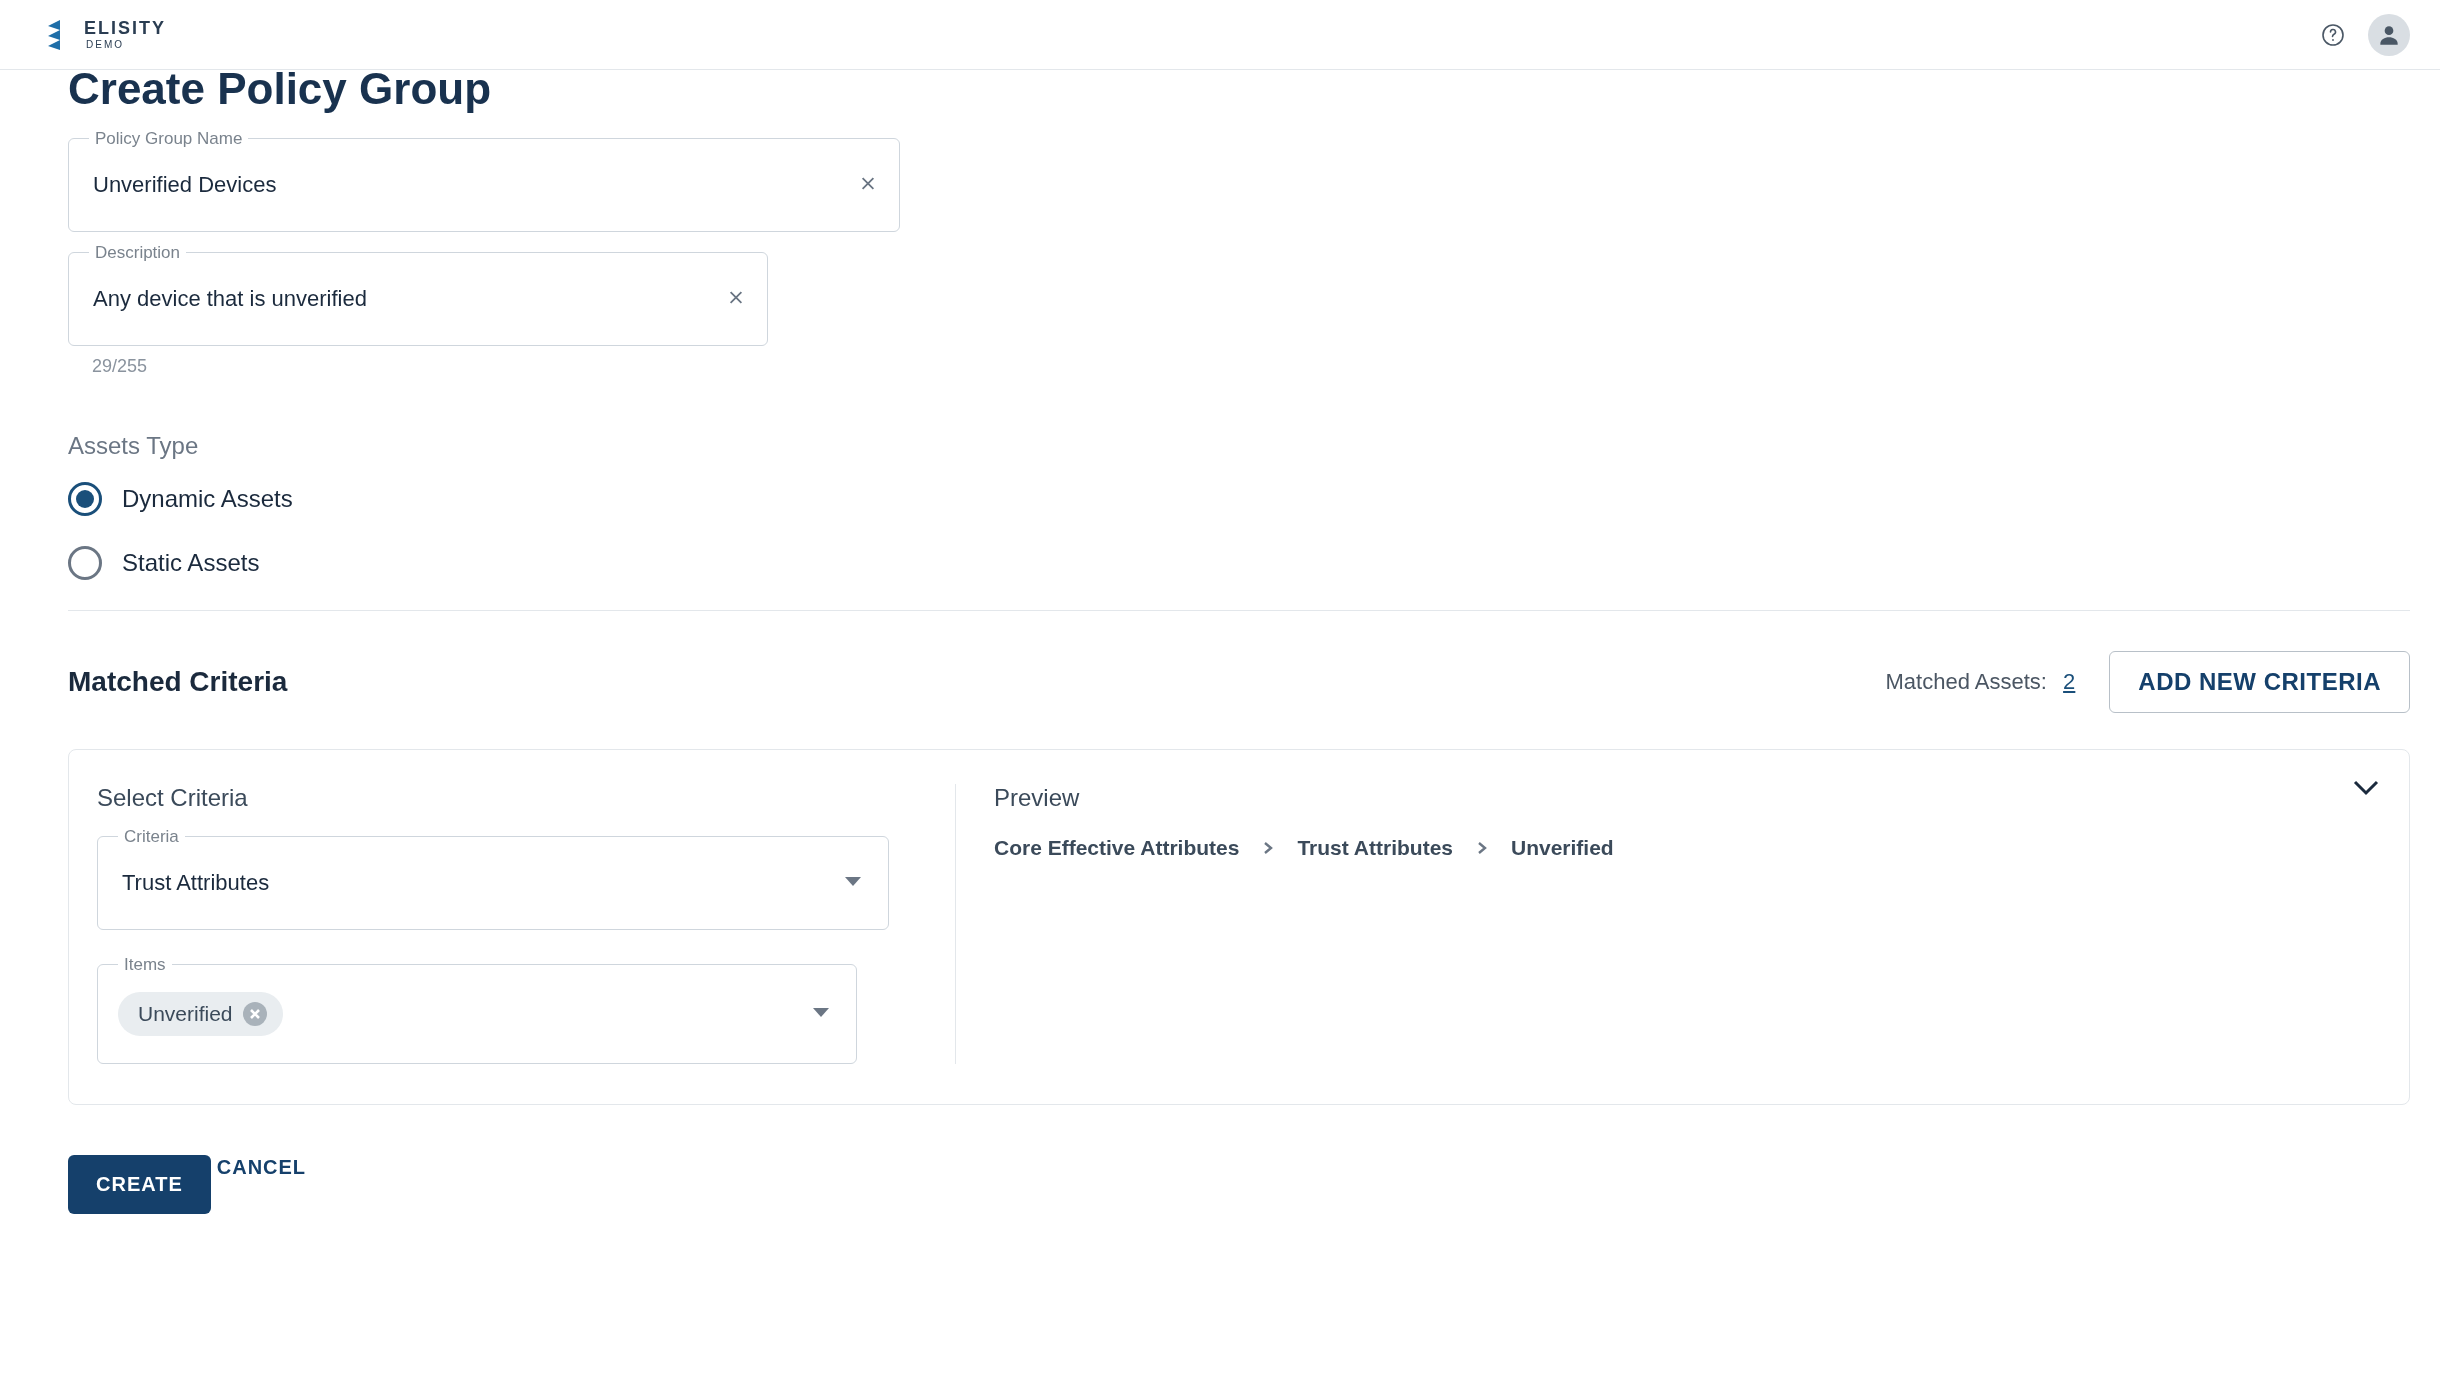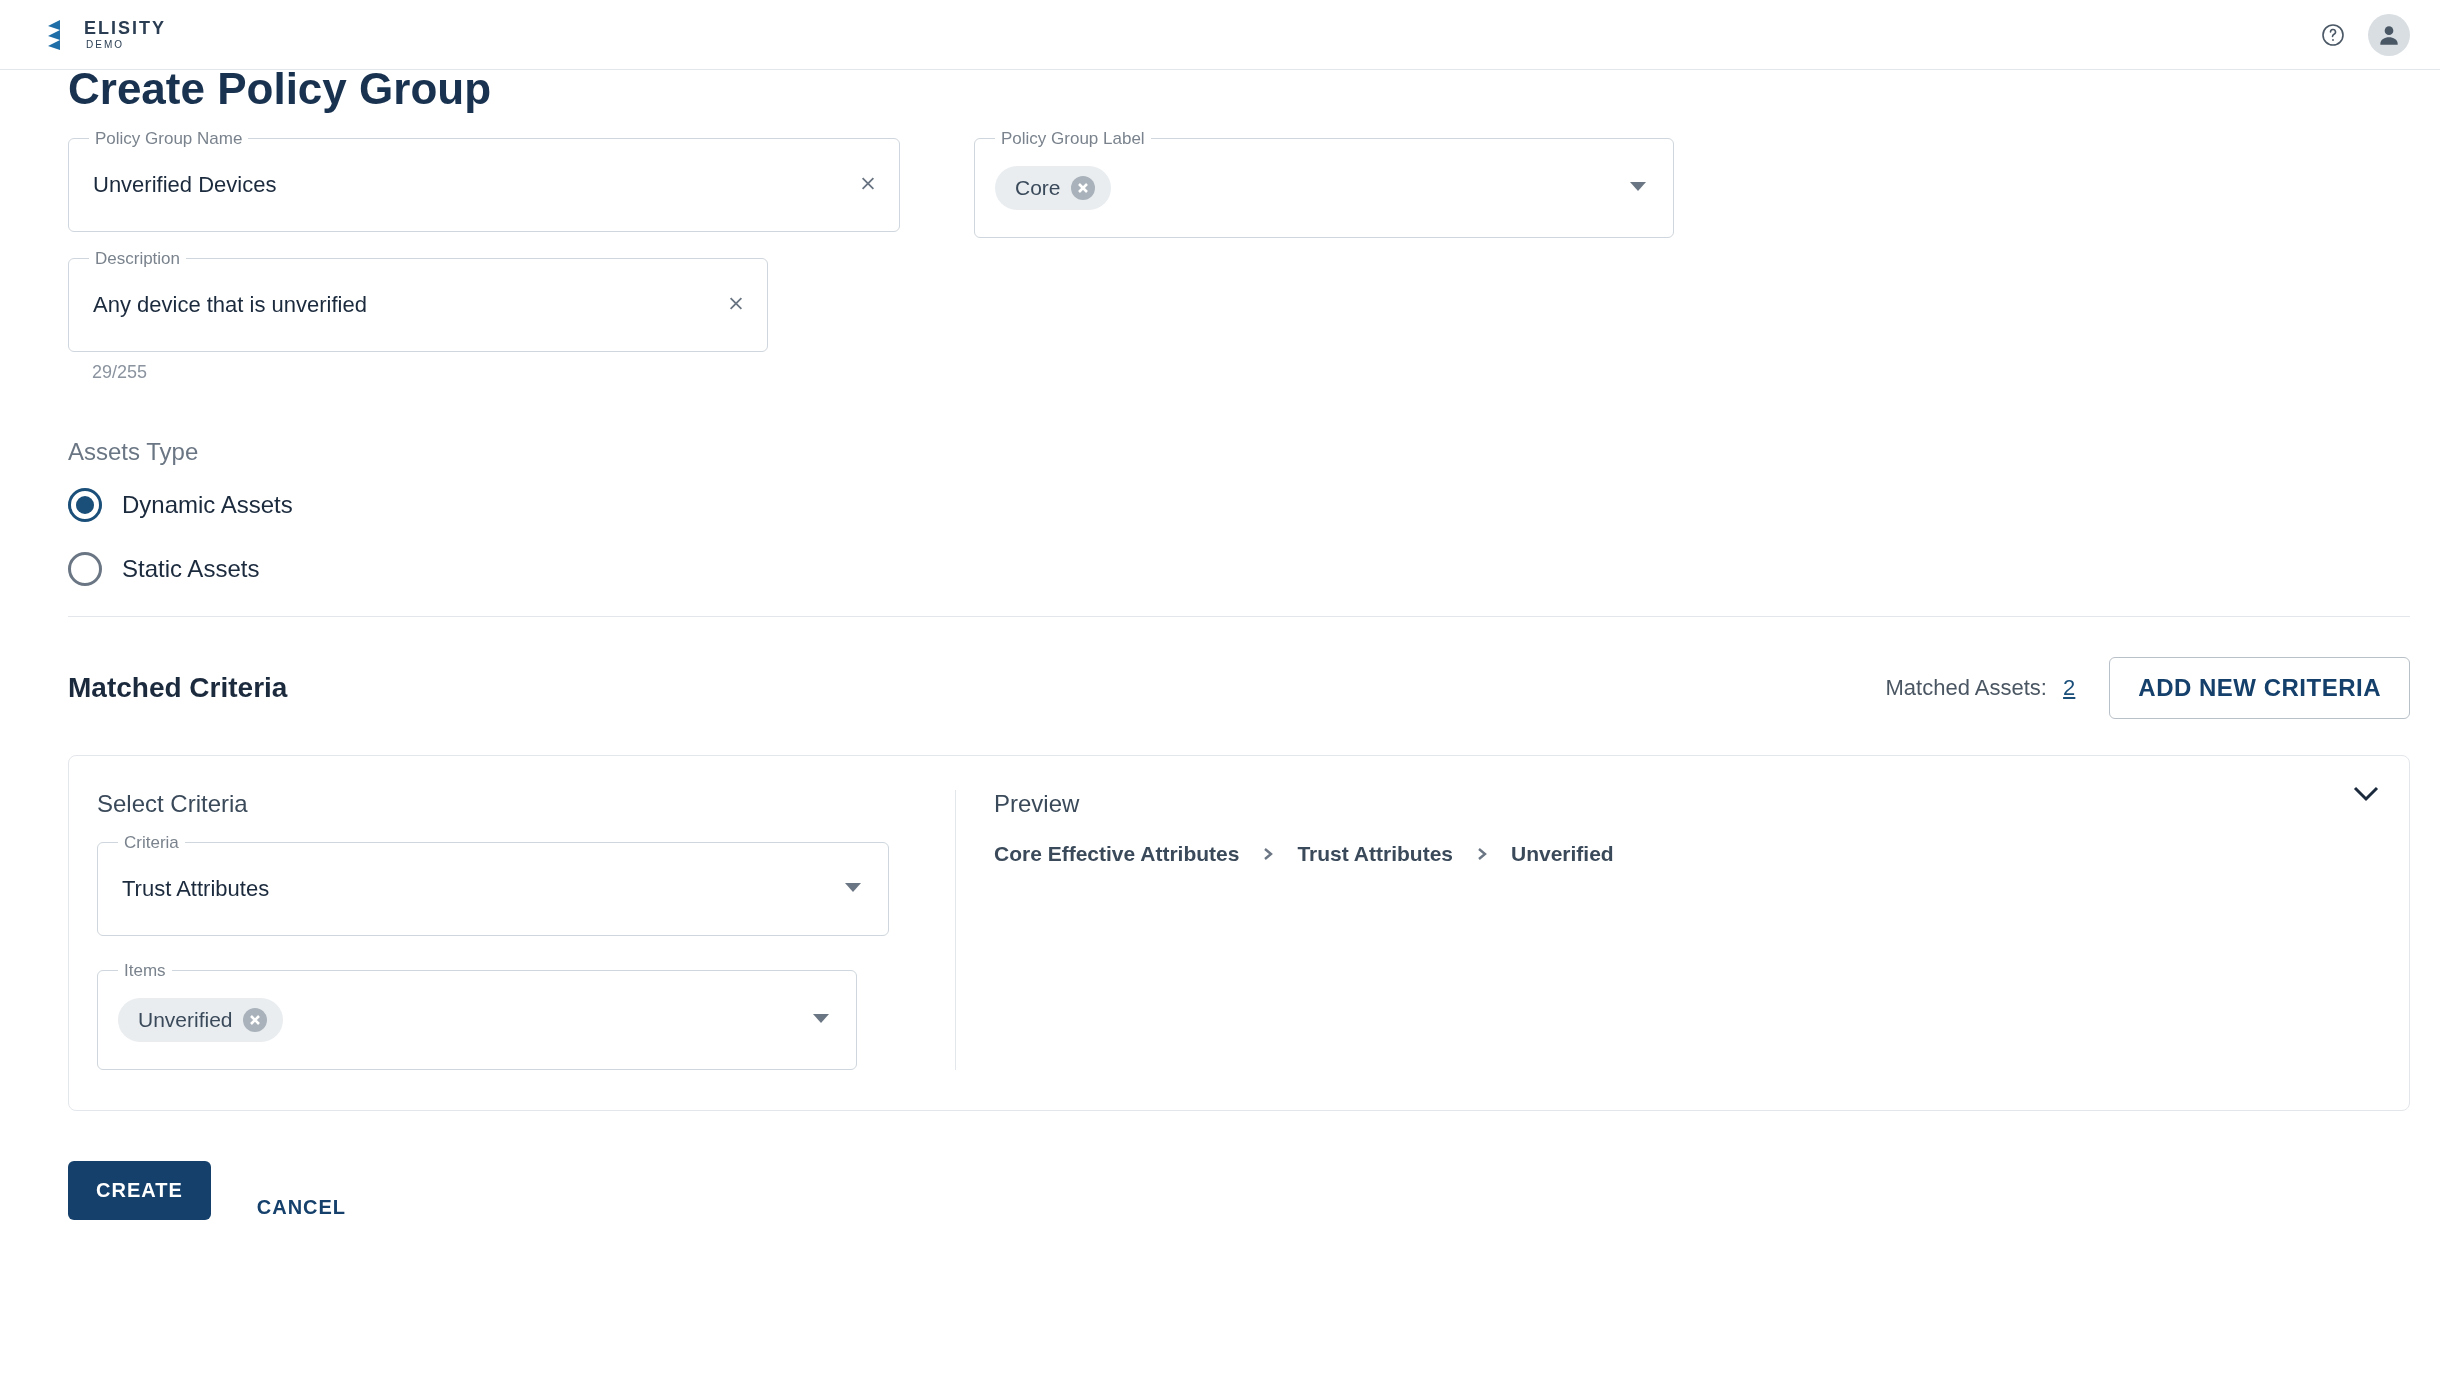--- a/index.html
+++ b/index.html
@@ -139,21 +139,21 @@
   .card-col.right{flex:1;}
   .col-title{font-size:24px;color:var(--text-mid);margin-bottom:24px;}
   .card .field.sel + .spacer{height:30px;}
   .collapse-icon{position:absolute;right:30px;top:30px;cursor:pointer;}
   .collapse-icon svg{width:26px;height:16px;stroke:#1b2a3d;stroke-width:3;fill:none;}
 
   .crumbs{display:flex;align-items:center;gap:22px;margin-top:20px;font-size:21px;color:#3b4a5a;font-weight:bold;}
   .crumbs .sep svg{width:14px;height:14px;stroke:#6b7684;stroke-width:2.4;fill:none;}
 
   
-  .actions{display:flex;align-items:flex-end;gap:40px;margin-top:50px;}
+  .actions{display:flex;align-items:flex-start;margin-top:50px;}
   .btn-primary{
     background:var(--accent);color:#fff;border:none;border-radius:6px;
     padding:18px 28px;font-size:20px;font-weight:700;letter-spacing:1px;cursor:pointer;
   }
   .btn-text{
     background:transparent;border:none;color:var(--accent);font-size:20px;font-weight:700;letter-spacing:1px;cursor:pointer;
   }
 </style>
 </head>
 <body>
@@ -196,38 +196,20 @@
     <div class="field name">
       <span class="field-label">Policy Group Name</span>
       <input type="text" value="Unverified Devices" style="">
       <span class="clear-x">
         <svg viewBox="0 0 20 20" fill="none">
             <path d="M4 4l12 12M16 4L4 16"></path>
           </svg>
       </span>
     </div>
 
-    <div class="field label">
-      <span class="field-label">Policy Group Label</span>
-      <div class="chip-row">
-        <span class="chip">
-          <span>Core</span>
-          <span class="chip-x">
-            <svg viewBox="0 0 12 12" fill="none">
-                <path d="M2 2l8 8M10 2L2 10"></path>
-              </svg>
-          </span>
-        </span>
-      </div>
-      <span class="caret">
-        <svg viewBox="0 0 18 12">
-            <path d="M1 1l8 9 8-9z"></path>
-          </svg>
-      </span>
-    </div>
   </div>
 
   <div>
     <div class="field desc">
       <span class="field-label">Description</span>
       <input type="text" value="Any device that is unverified" style="">
       <span class="clear-x">
         <svg viewBox="0 0 20 20" fill="none">
             <path d="M4 4l12 12M16 4L4 16"></path>
           </svg>

